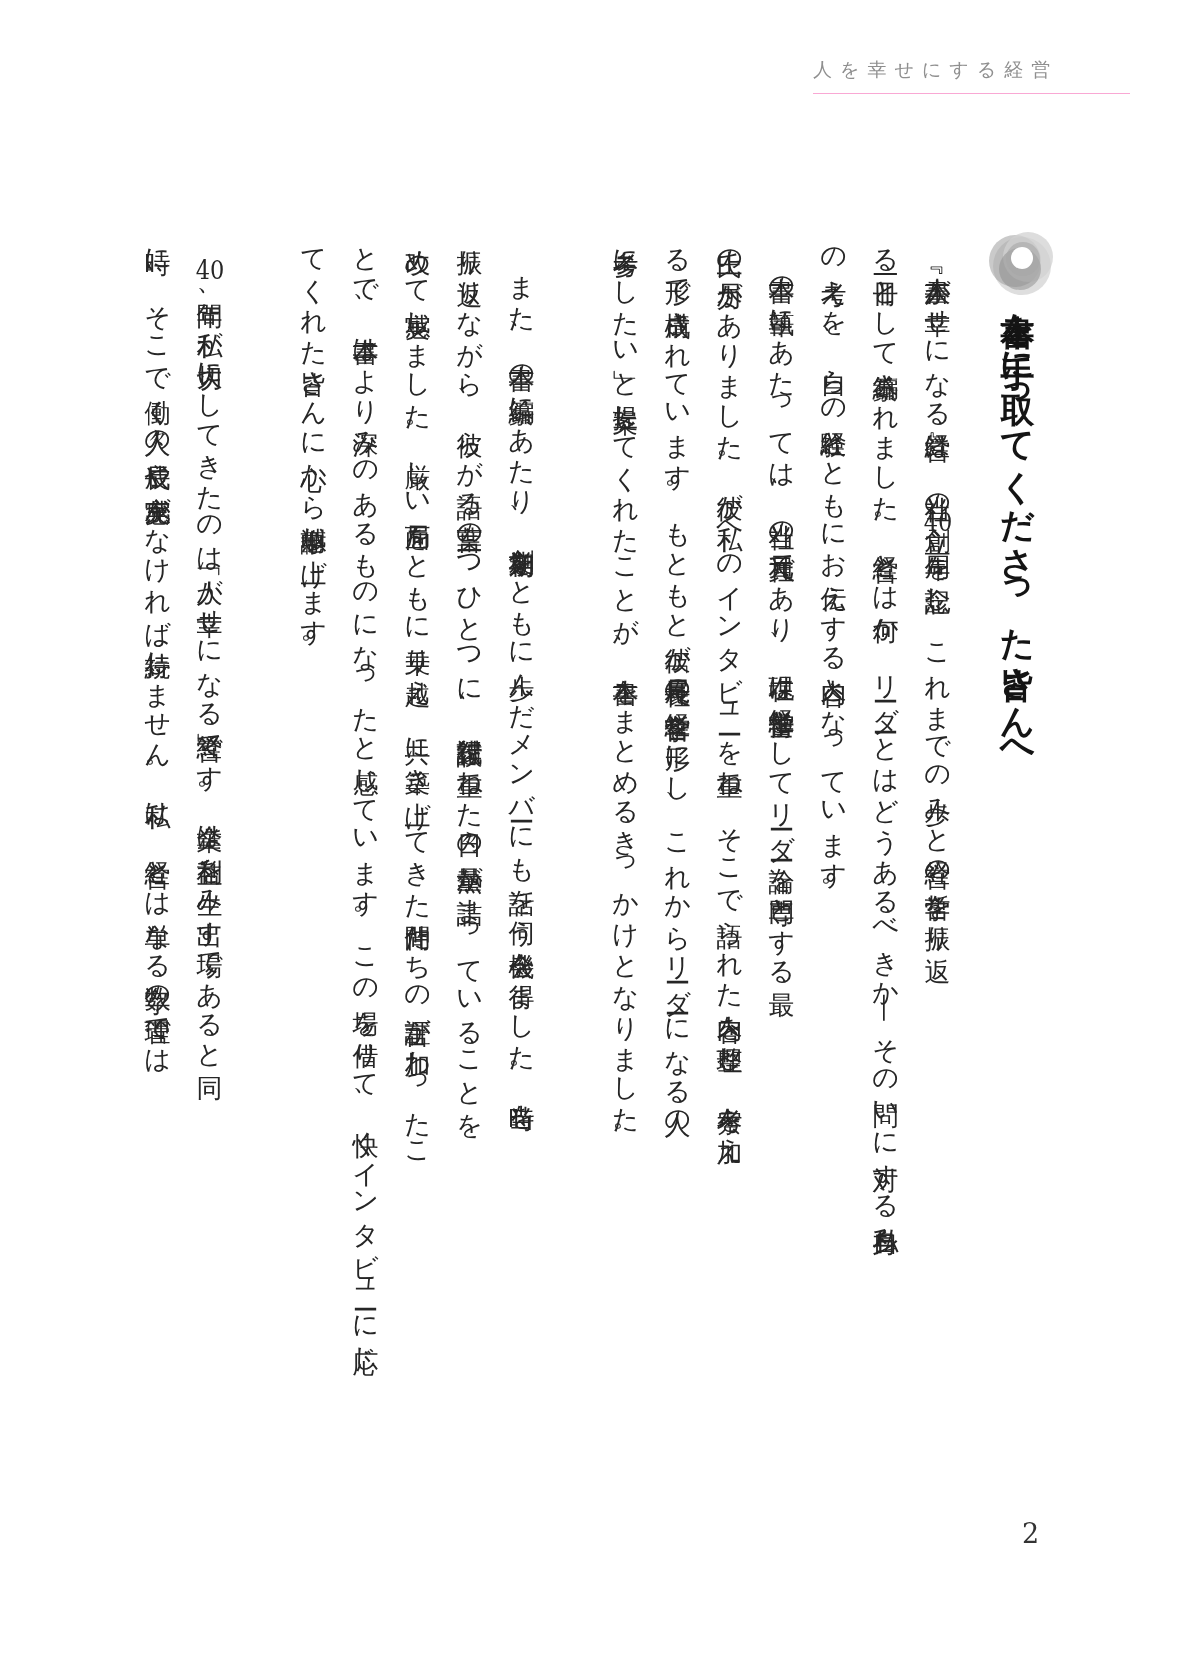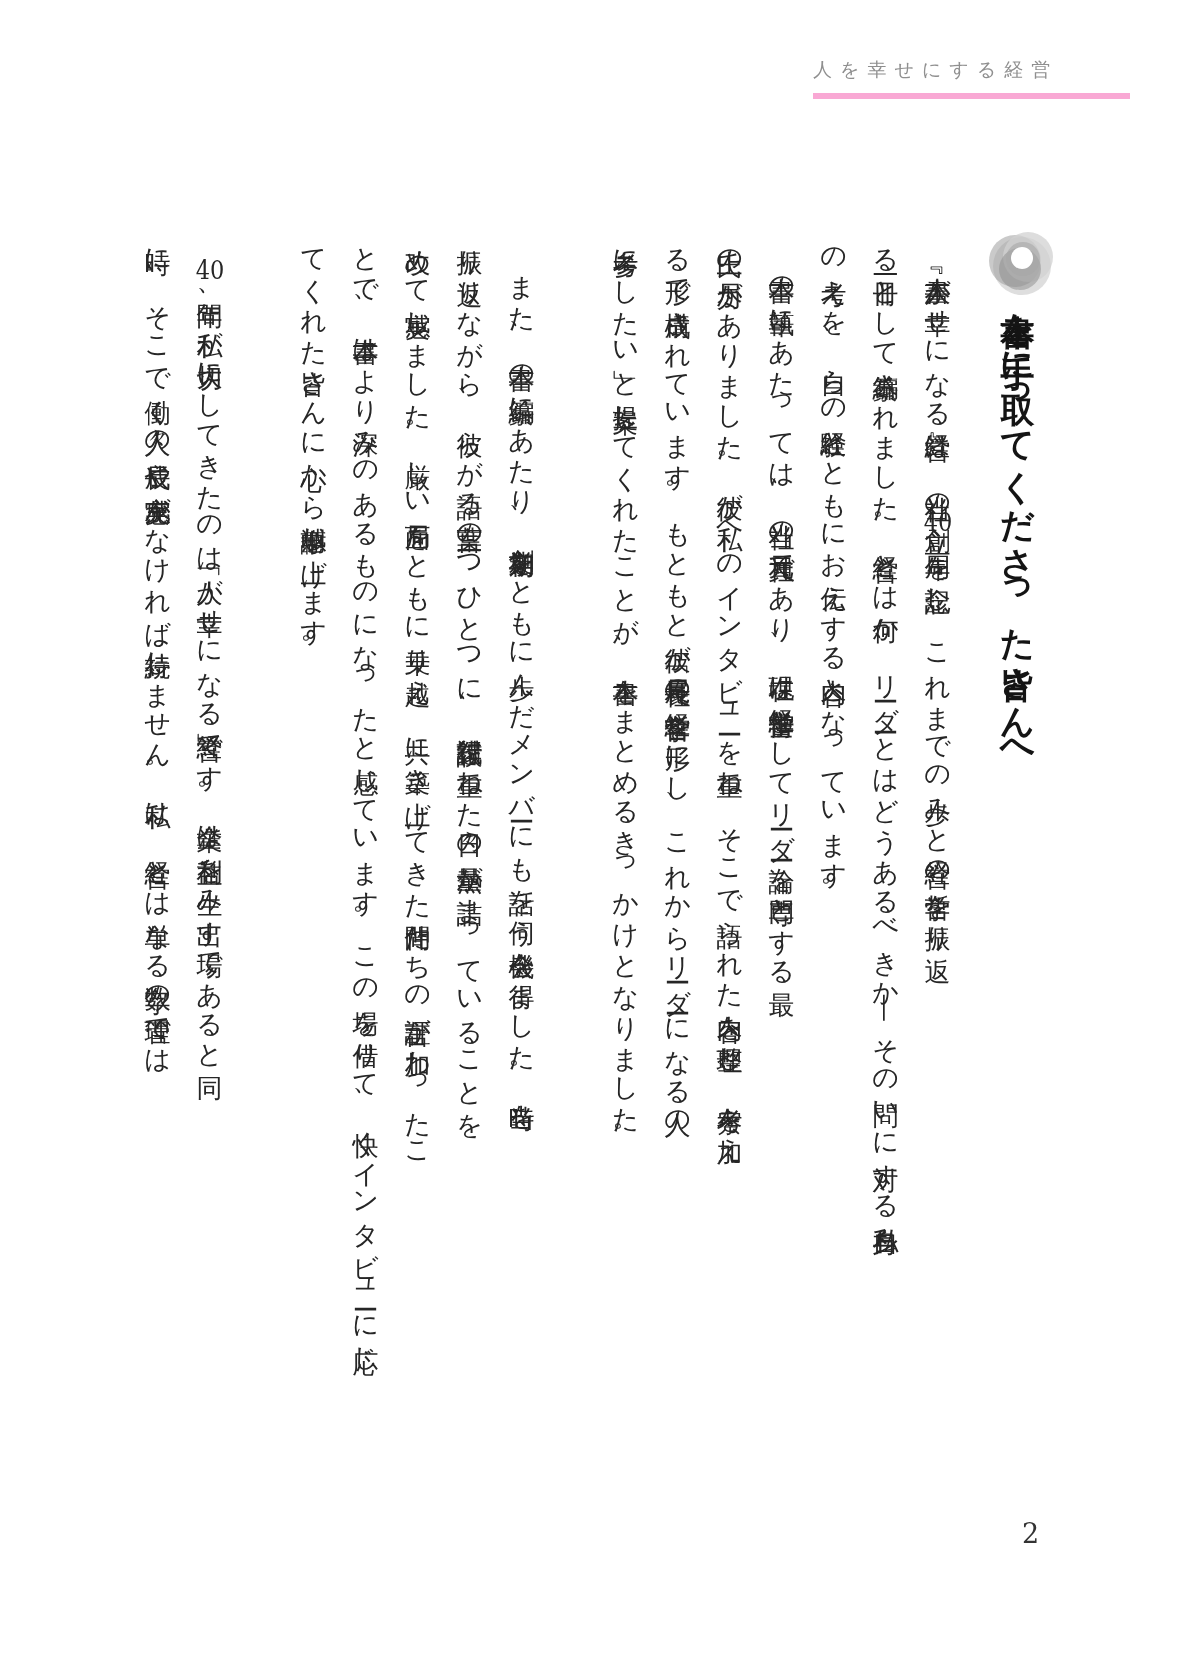--- a/index.html
+++ b/index.html
@@ -5,21 +5,21 @@
   html, body { margin:0; padding:0; }
   body {
     width:1200px; height:1679px; background:#ffffff; position:relative;
     font-family:"DejaVu Serif","Liberation Serif",serif;
     overflow:hidden;
   }
   .page { position:absolute; inset:0; }
 
   .running-header {
     position:absolute; top:57px; left:813px; width:317px;
-    border-bottom:6px solid #f9a8d4; padding-bottom:10px;
+    border-bottom:1px solid #f9a8d4; padding-bottom:10px;
     font-family:"DejaVu Sans","Liberation Sans",sans-serif;
     font-size:19px; letter-spacing:8px; color:#8f8f8f;
     white-space:nowrap;
   }
 
   .logo { position:absolute; left:987px; top:226px; width:66px; height:76px; }
 
   .text-area {
     position:absolute; top:230px; right:155px; height:1240px;
     writing-mode:vertical-rl; text-orientation:mixed;

